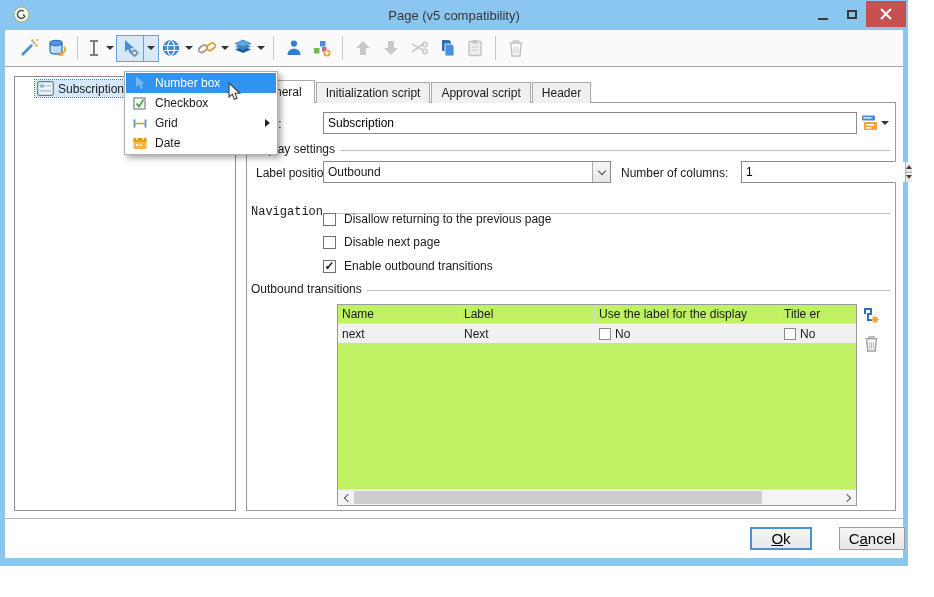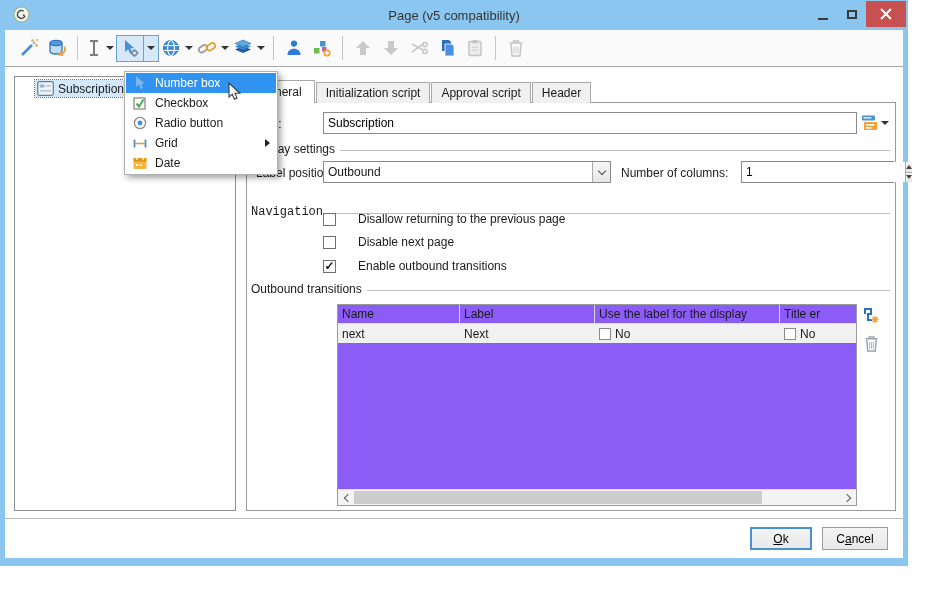--- a/index.html
+++ b/index.html
@@ -55,45 +55,45 @@
   .chev-down { width:6px; height:6px; border-right:1.6px solid #4a4a4a; border-bottom:1.6px solid #4a4a4a; transform:rotate(45deg); margin-top:-3px; }
 
   .spinner { position:absolute; height:22px; border:1px solid #8a8a8a; background:#fff; display:flex; }
   .spinner input { flex:1; border:none; outline:none; padding:0 4px; font-family:"Liberation Sans", sans-serif; font-size:12px; }
   .spincol { width:15px; display:flex; flex-direction:column; border-left:1px solid #ababab; }
   .spinbtn { flex:1; background:linear-gradient(#f6f6f6,#e7e7e7); display:flex; align-items:center; justify-content:center; }
   .spinbtn.up { border-bottom:1px solid #ababab; }
   .tri-up { width:0; height:0; border-left:3.5px solid transparent; border-right:3.5px solid transparent; border-bottom:4px solid #444; }
   .tri-down { width:0; height:0; border-left:3.5px solid transparent; border-right:3.5px solid transparent; border-top:4px solid #444; }
 
-  .checkrow { position:absolute; display:flex; align-items:center; gap:22px; }
+  .checkrow { position:absolute; display:flex; align-items:center; gap:8px; }
   .cbox { width:13px; height:13px; border:1px solid #707070; background:#fff; font-size:12px; font-weight:bold; line-height:11px; text-align:center; color:#111; }
   .cbox-sm { width:12px; height:12px; border:1px solid #8a8a8a; background:#fff; }
 
   
-  .ttable { position:absolute; left:90px; top:201px; width:520px; height:202px; border:1px solid #9a9a9a; background:#8b5cf6; overflow:hidden; }
+  .ttable { position:absolute; left:90px; top:201px; width:520px; height:202px; border:1px solid #9a9a9a; background:#bef264; overflow:hidden; }
   .thead { display:flex; height:19px; align-items:center; border-bottom:1px solid #e3e3e3; }
   .th { padding-left:4px; height:19px; display:flex; align-items:center; border-right:1px solid #d8d8d8; overflow:hidden; white-space:nowrap; }
   .th:last-child { border-right:none; }
   .trow { display:flex; height:19px; align-items:center; background:#f1f1f1; }
   .td { padding-left:4px; display:flex; align-items:center; gap:4px; overflow:hidden; white-space:nowrap; }
   .c1 { width:122px; } .c2 { width:135px; } .c3 { width:185px; } .c4 { width:78px; flex:1; }
 
   .tscroll { position:absolute; left:0; bottom:0; width:518px; height:16px; background:#f4f4f4; border-top:1px solid #e2e2e2; }
   .sarrow { position:absolute; top:0; width:16px; height:15px; display:flex; align-items:center; justify-content:center; }
   .sarrow.left { left:0; } .sarrow.right { right:0; }
   .chev-left { width:6px; height:6px; border-left:1.6px solid #5a5a5a; border-bottom:1.6px solid #5a5a5a; transform:rotate(45deg); margin-left:3px; }
   .chev-right { width:6px; height:6px; border-left:1.6px solid #5a5a5a; border-bottom:1.6px solid #5a5a5a; transform:rotate(-135deg); margin-right:3px; }
   .sthumb { position:absolute; left:16px; top:1px; width:408px; height:13px; background:#cdcdcd; }
 
   .sideicon { position:absolute; width:20px; height:20px; display:flex; align-items:center; justify-content:center; cursor:pointer; }
 
   
   .footline { position:absolute; left:5px; top:518px; width:898px; border-top:1px solid #b9b9b9; }
-  .btn { position:absolute; top:527px; height:23px; background:linear-gradient(#f4f4f4,#e8e8e8); border:1px solid #9c9c9c; display:flex; align-items:center; justify-content:center; font-size:12px; cursor:pointer; }
+  .btn { position:absolute; top:527px; height:23px; background:linear-gradient(#f4f4f4,#e8e8e8); border:1px solid #9c9c9c; display:flex; align-items:center; justify-content:center; font-size:15px; cursor:pointer; }
   .btn-default { border:2px solid #4a90d9; }
   .mn { text-decoration:underline; }
 
   
   .popup { position:absolute; left:124px; top:71px; width:154px; background:#ffffff; border:1px solid #b0b0b0; box-shadow:3px 3px 6px rgba(0,0,0,0.35); z-index:40; padding:1px; }
   .mitem { height:20px; display:flex; align-items:center; gap:7px; padding:0 6px 0 6px; }
   .mitem.hl { background:#2f93ef; color:#ffffff; }
   .micon { width:16px; height:16px; display:flex; align-items:center; justify-content:center; flex:none; }
   .msub { margin-left:auto; width:0; height:0; border-top:4px solid transparent; border-bottom:4px solid transparent; border-left:5px solid #222; }
 
@@ -388,50 +388,41 @@
           <path d="M6.5 5V3h5v2" fill="none" stroke="#9a9fa5" stroke-width="1.5"></path>
           <path d="M7 8.5v7M9 8.5v7M11 8.5v7" stroke="#b8bcc1" stroke-width="1.2"></path>
         </svg>
     </span>
   </div>
 
   <div class="footline"></div>
   <button class="btn btn-default" style="left:750px; width:62px;">
       <span><span class="mn">O</span><span>k</span></span>
     </button>
-  <button class="btn" style="left:822px; width:66px;">
+  <button class="btn" style="left:839px; width:66px;">
       <span><span>C</span><span class="mn">a</span><span>ncel</span></span>
     </button>
 
   <div class="popup">
     <div class="mitem hl">
       <span class="micon">
           <svg width="16" height="16" viewBox="0 0 16 16">
             <polygon points="4,1 4,12 7,9.6 8.8,14 11,13 9.2,8.8 12.6,8.4" fill="#7db6ea"></polygon>
           </svg>
         </span>
       <span>Number box</span>
     </div>
     <div class="mitem">
       <span class="micon">
           <svg width="16" height="16" viewBox="0 0 16 16">
             <rect x="2" y="3" width="11" height="11" fill="#fff" stroke="#8a8a8a" stroke-width="1.3"></rect>
             <path d="M4.5 8.5l2.5 3 4.5-7" stroke="#4caf50" stroke-width="2" fill="none"></path>
           </svg>
         </span>
       <span>Checkbox</span>
-    </div>
-    <div class="mitem">
-      <span class="micon">
-          <svg width="16" height="16" viewBox="0 0 16 16">
-            <circle cx="8" cy="8" r="5.6" fill="#fbfbfb" stroke="#8a8a8a" stroke-width="1.3"></circle>
-            <circle cx="8" cy="8" r="2.4" fill="#4a8fd3"></circle>
-          </svg>
-        </span>
-      <span>Radio button</span>
     </div>
     <div class="mitem">
       <span class="micon">
           <svg width="16" height="16" viewBox="0 0 16 16">
             <path d="M2.5 4.5v8M13.5 4.5v8" stroke="#4a8fd3" stroke-width="1.8"></path>
             <path d="M2.5 8.5h11" stroke="#e59b30" stroke-width="1.6"></path>
           </svg>
         </span>
       <span>Grid</span>
       <span class="msub"></span>

